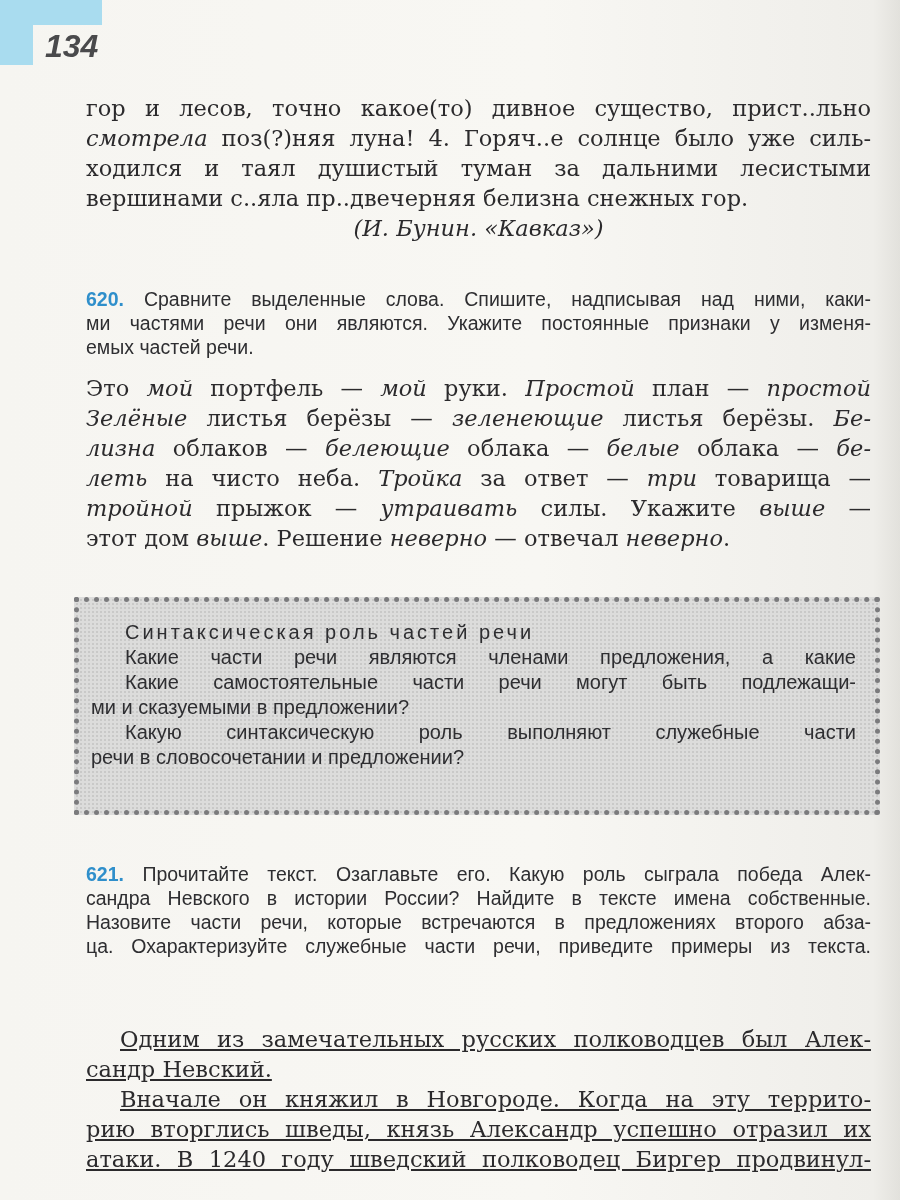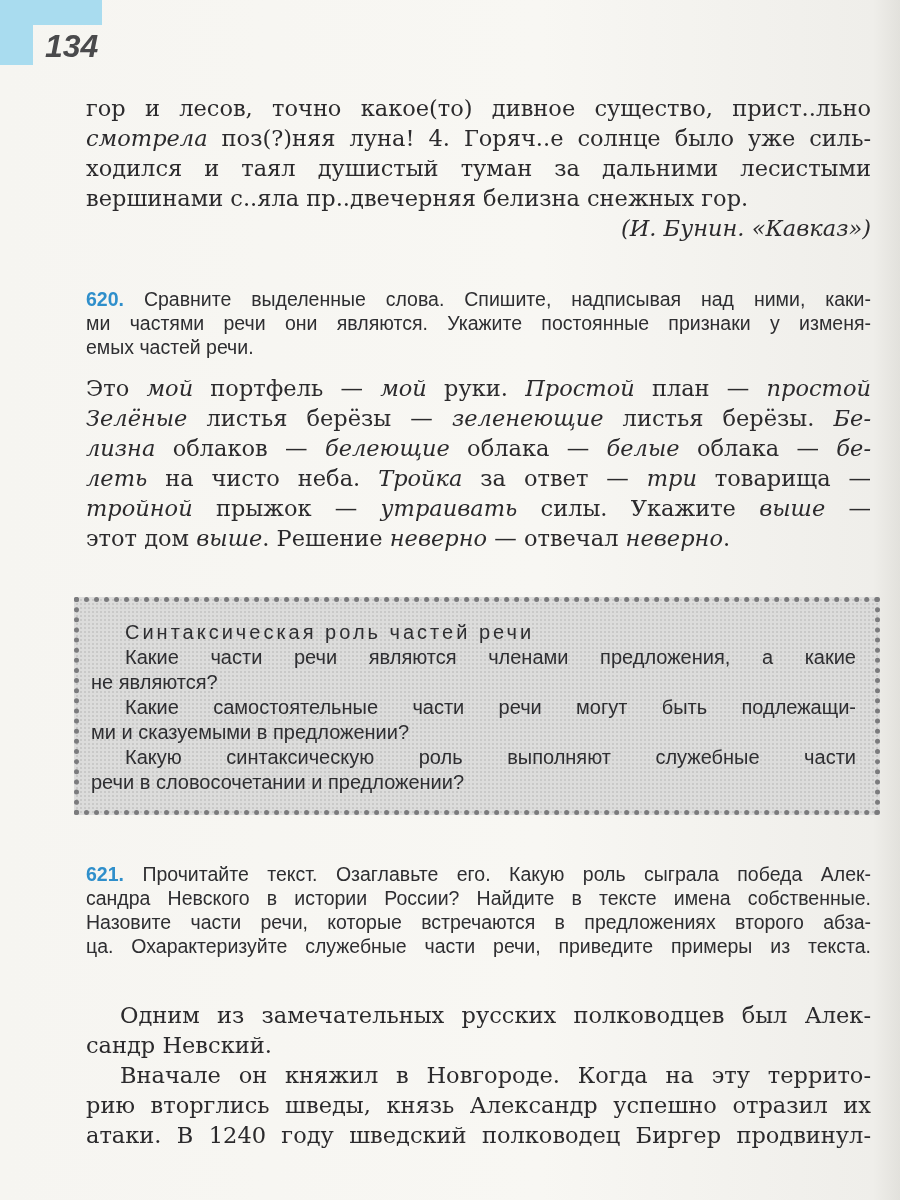--- a/index.html
+++ b/index.html
@@ -34,21 +34,21 @@
     .sans {
       font-family: "Liberation Sans", sans-serif;
       font-size: 19.5px; line-height: 24px; color: #2e2e31;
       text-align: justify;
     }
     .block { position: absolute; left: 86px; width: 785px; }
     .line { white-space: nowrap; text-align-last: justify; display: block; }
     .line.last { text-align-last: left; }
     .it { font-style: italic; }
     .ex-num { color: #2f8fcb; font-weight: bold; }
-    .attribution { text-align: right; font-style: italic; }
+    .attribution { text-align: center; font-style: italic; }
     .indent { padding-left: 34px; }
     .rule-box {
       position: absolute; left: 74px; top: 597px; width: 806px; height: 218px;
       background-color: #dcdcdb;
       background-image: radial-gradient(#c9c9c8 0.8px, transparent 0.9px);
       background-size: 4px 4px;
       border: 5px dotted #7b7b7d;
       box-sizing: border-box;
     }
     .rule-title {
@@ -90,37 +90,36 @@
         <span class="line"><span class="it">тройной</span><span> прыжок — </span><span class="it">утраивать</span><span> силы. Укажите </span><span class="it">выше</span><span> —</span></span>
         <span class="line last"><span>этот дом </span><span class="it">выше</span><span>. Решение </span><span class="it">неверно</span><span> — отвечал </span><span class="it">неверно</span><span>.</span></span>
       </div>
   </div>
 
   <div class="rule-box">
     <div class="rule-inner">
       <div class="sans indent rule-title">Синтаксическая роль частей речи</div>
       <div id="rule-lines" class="sans">
           <span class="line indent">Какие части речи являются членами предложения, а какие</span>
-          <span class="line last">не являются?</span>
           <span class="line indent">Какие самостоятельные части речи могут быть подлежащи-</span>
           <span class="line last">ми и сказуемыми в предложении?</span>
           <span class="line indent">Какую синтаксическую роль выполняют служебные части</span>
           <span class="line last">речи в словосочетании и предложении?</span>
         </div>
     </div>
   </div>
 
   <div class="block sans" style="top:862px;">
     <span class="line"><span class="ex-num">621.</span> <span>Прочитайте текст. Озаглавьте его. Какую роль сыграла победа Алек-</span></span>
     <span class="line">сандра Невского в истории России? Найдите в тексте имена собственные.</span>
     <span class="line">Назовите части речи, которые встречаются в предложениях второго абза-</span>
     <span class="line">ца. Охарактеризуйте служебные части речи, приведите примеры из текста.</span>
   </div>
 
-  <div class="block serif" style="top:1000px;">
+  <div class="block serif" style="top:1024px;text-decoration:underline;">
     <div id="ex621-lines">
         <span class="line indent">Одним из замечательных русских полководцев был Алек-</span>
         <span class="line last">сандр Невский.</span>
         <span class="line indent">Вначале он княжил в Новгороде. Когда на эту террито-</span>
         <span class="line">рию вторглись шведы, князь Александр успешно отразил их</span>
         <span class="line">атаки. В 1240 году шведский полководец Биргер продвинул-</span>
       </div>
   </div>
 </div>
 

